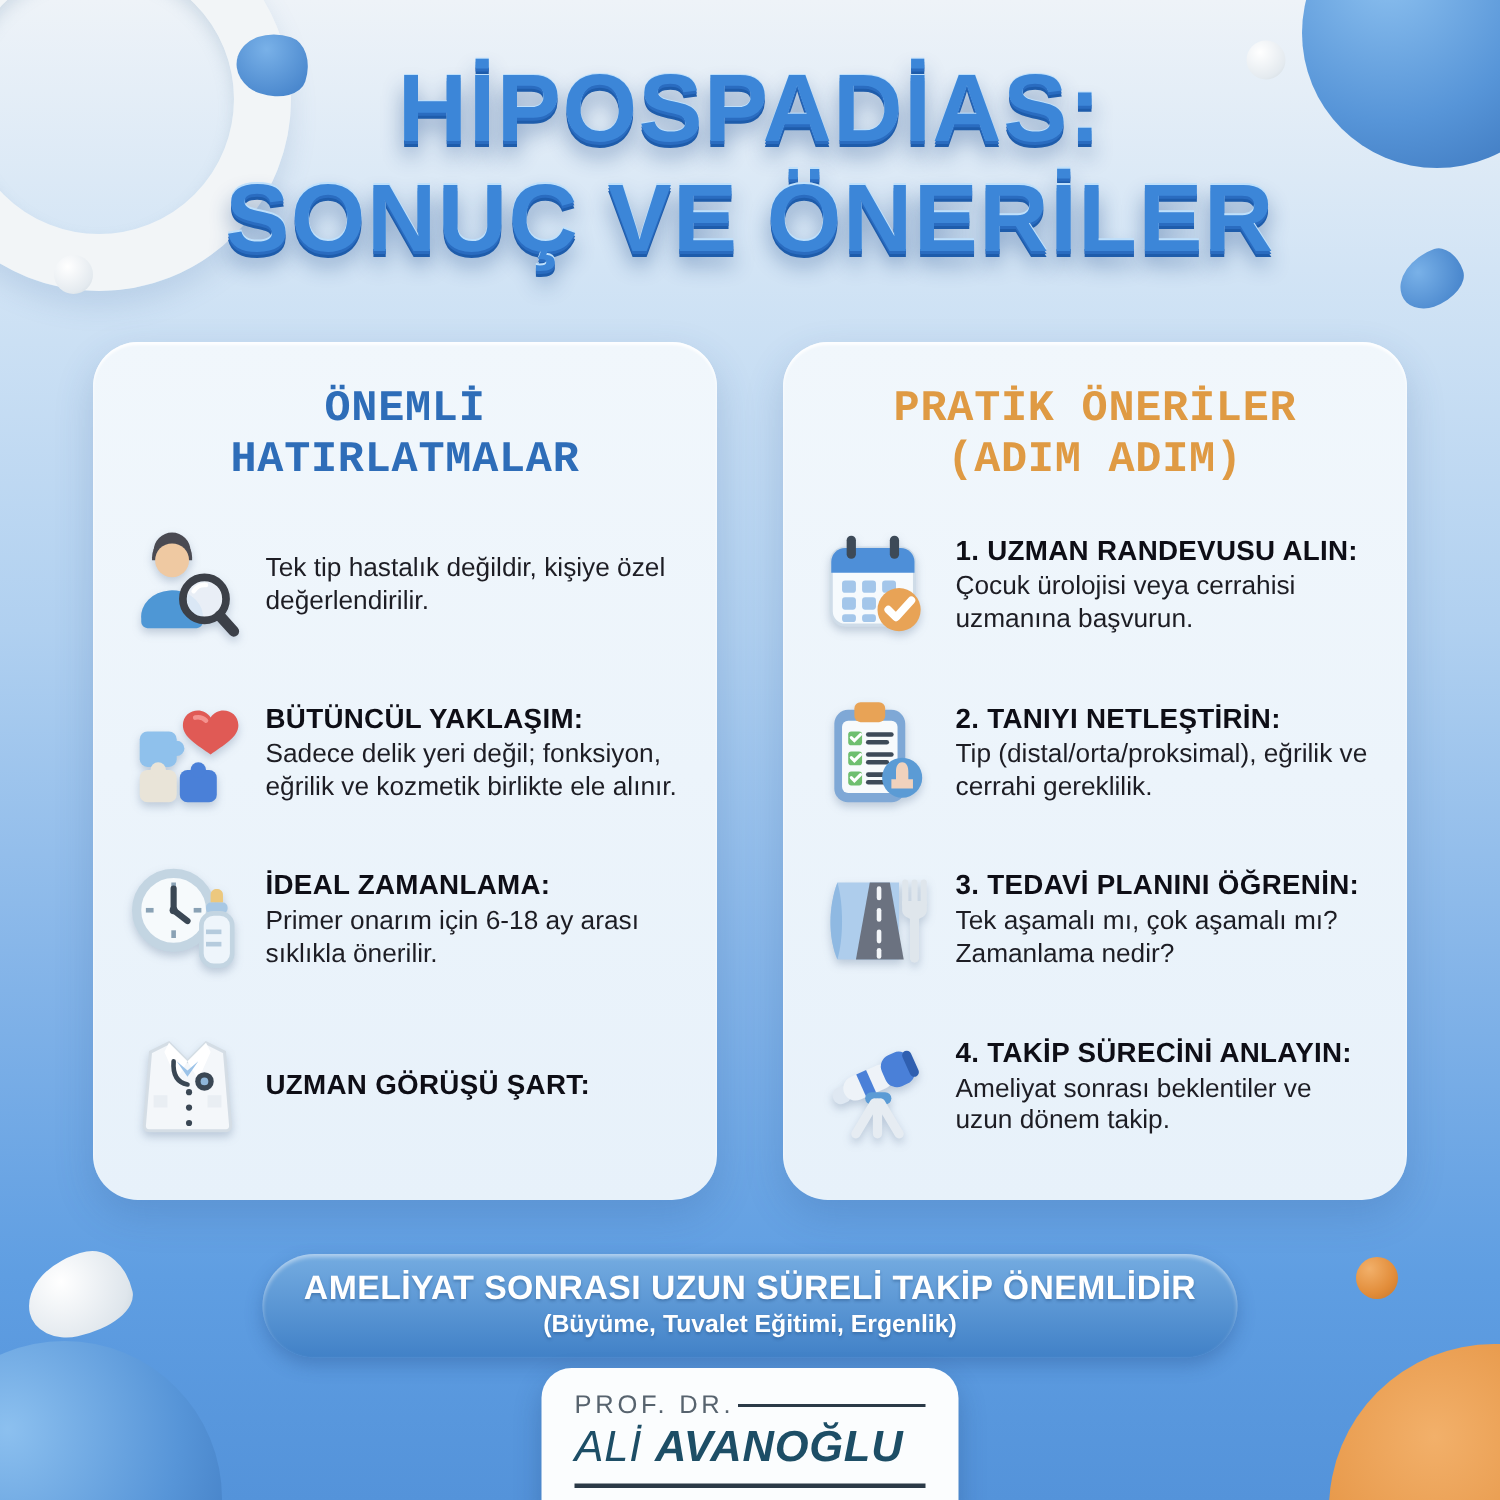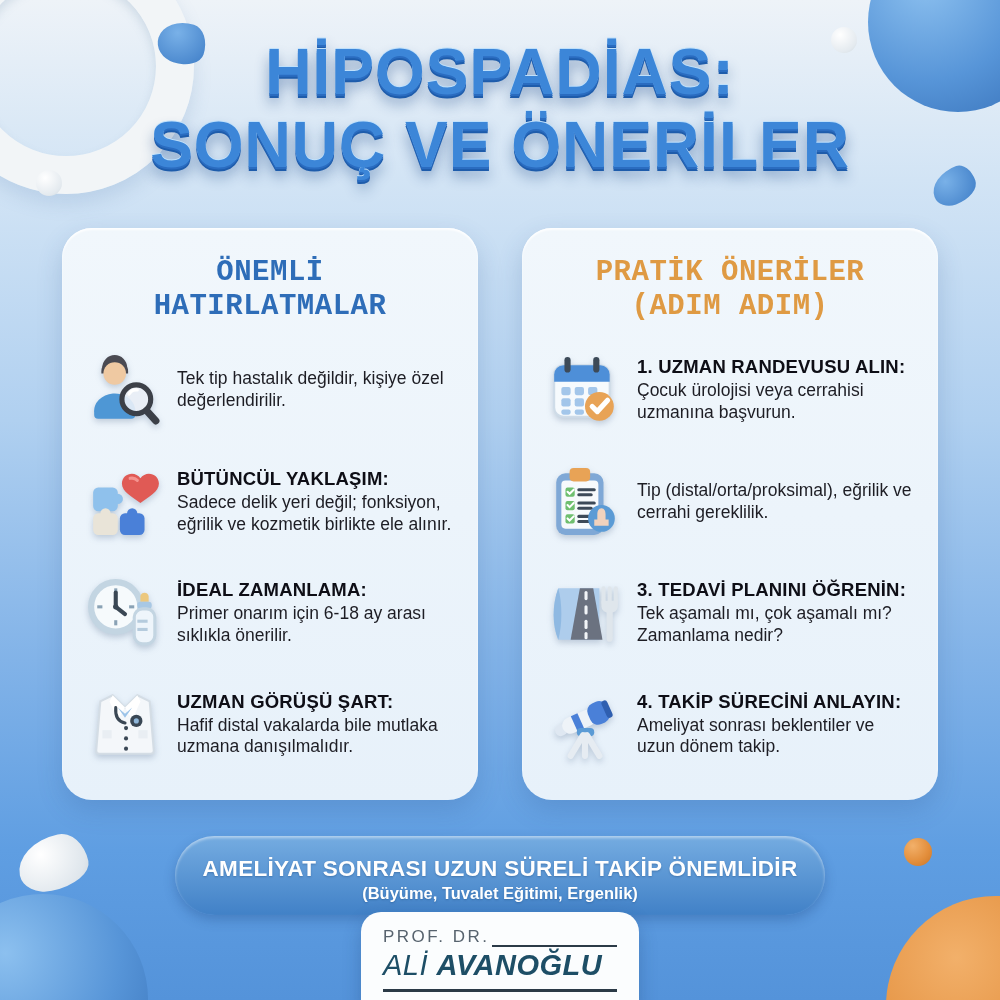--- a/index.html
+++ b/index.html
@@ -39,30 +39,30 @@
   .card.right .card-header{color:#df9a43;}
   .items{flex:1;display:flex;flex-direction:column;justify-content:space-around;}
   .item{display:flex;align-items:center;gap:13px;}
   .icon-box{width:78px;height:78px;flex:0 0 78px;display:flex;align-items:center;justify-content:center;}
   .icon-box svg{width:74px;height:74px;filter:drop-shadow(0 3px 3px rgba(50,80,120,.25));}
   .item-title{font-size:18.5px;font-weight:800;color:#0e0e16;letter-spacing:.2px;margin-bottom:2px;}
   .item-body{font-size:17.5px;font-weight:400;color:#1d1d24;line-height:1.24;}
 
   
   .banner{position:absolute;left:50%;transform:translateX(-50%);top:836px;width:650px;box-sizing:border-box;
-    padding:20px 20px 12px;text-align:center;border-radius:40px;color:#fff;
+    padding:10px 20px 12px;text-align:center;border-radius:40px;color:#fff;
     background:linear-gradient(180deg,#75ace1,#4181c7);
     box-shadow:0 5px 12px rgba(25,65,125,.30),inset 0 2px 3px rgba(255,255,255,.45);}
   .banner-line1{font-size:22.5px;font-weight:800;letter-spacing:.3px;text-shadow:0 1px 2px rgba(20,60,110,.35);}
   .banner-line2{font-size:16.5px;font-weight:600;margin-top:2px;text-shadow:0 1px 2px rgba(20,60,110,.35);}
 
   
   .credit{position:absolute;left:50%;transform:translateX(-50%);top:912px;width:278px;height:110px;box-sizing:border-box;
     background:#fbfdfe;border-radius:20px;box-shadow:0 8px 18px rgba(25,60,110,.28);padding:15px 22px 0;}
-  .credit-row1{display:flex;align-items:flex-end;gap:2px;}
+  .credit-row1{display:flex;align-items:center;gap:2px;}
   .credit-prefix{font-size:17px;letter-spacing:2.5px;color:#57636e;font-weight:500;}
   .credit-line{flex:1;height:2px;background:#2b3a47;}
   .credit-name{margin-top:2px;font-size:29px;color:#1d4e66;letter-spacing:.5px;white-space:nowrap;font-style:italic;}
   .credit-first{font-weight:400;}
   .credit-last{font-weight:800;}
   .credit-underline{height:3px;background:#2b3a47;margin-top:7px;}
 </style>
 </head>
 <body>
 
@@ -163,21 +163,20 @@
             <circle cx="47" cy="33" r="2.5" fill="#8fb6d9"></circle>
             <circle cx="37" cy="40" r="2" fill="#3a4754"></circle>
             <circle cx="37" cy="50" r="2" fill="#3a4754"></circle>
             <circle cx="37" cy="60" r="2" fill="#3a4754"></circle>
             <path d="M14 42h9v8h-9z" fill="#e9eef3"></path>
             <path d="M49 42h9v8h-9z" fill="#e9eef3"></path>
           </svg>
         </div>
         <div class="item-text">
           <div class="item-title">UZMAN GÖRÜŞÜ ŞART:</div>
-          <div class="item-body">Hafif distal vakalarda bile mutlaka uzmana danışılmalıdır.</div>
         </div>
       </div>
 
     </div>
   </div>
 
   <div class="card right">
     <div class="card-header">
       <span>PRATİK ÖNERİLER</span><br>
       <span>(ADIM ADIM)</span>
@@ -232,20 +231,21 @@
               <line x1="30" y1="37" x2="45" y2="37"></line>
                 <line x1="30" y1="42" x2="42" y2="42"></line>
               <line x1="30" y1="50" x2="45" y2="50"></line>
                 <line x1="30" y1="55" x2="42" y2="55"></line>
             </g>
             <circle cx="52" cy="52" r="13" fill="#5b9bd5"></circle>
             <path d="M52 42c3 0 4 3 4 6v5h3v6h-14v-6h3v-5c0-3 1-6 4-6z" fill="#f0d2bd"></path>
           </svg>
         </div>
         <div class="item-text">
+          <div class="item-title">2. TANIYI NETLEŞTİRİN:</div>
           <div class="item-body">Tip (distal/orta/proksimal), eğrilik ve cerrahi gereklilik.</div>
         </div>
       </div>
 
       <div class="item">
         <div class="icon-box">
           <svg viewBox="0 0 72 72">
             <path d="M10 12c-6 16-6 36 0 50h40V12z" fill="#aecdec"></path>
             <path d="M10 12c-6 16-6 36 0 50 4-14 4-36 0-50z" fill="#8fb9e2"></path>
             <path d="M22 62L31 12h13l9 50z" fill="#6b7280"></path>

